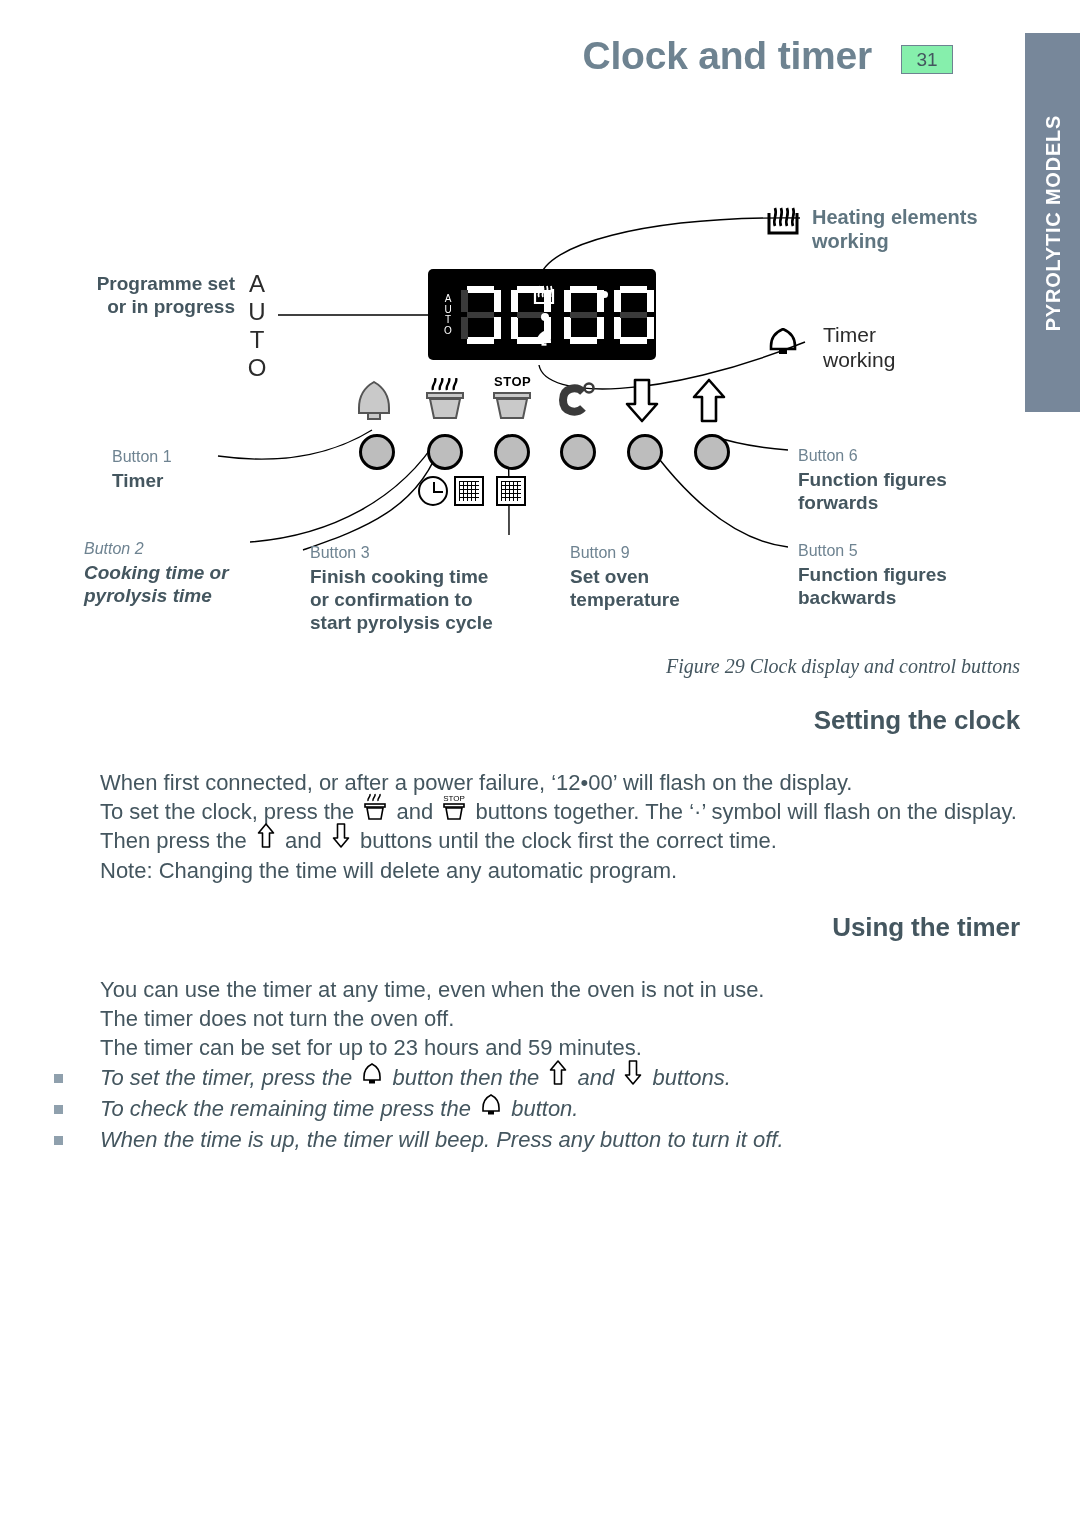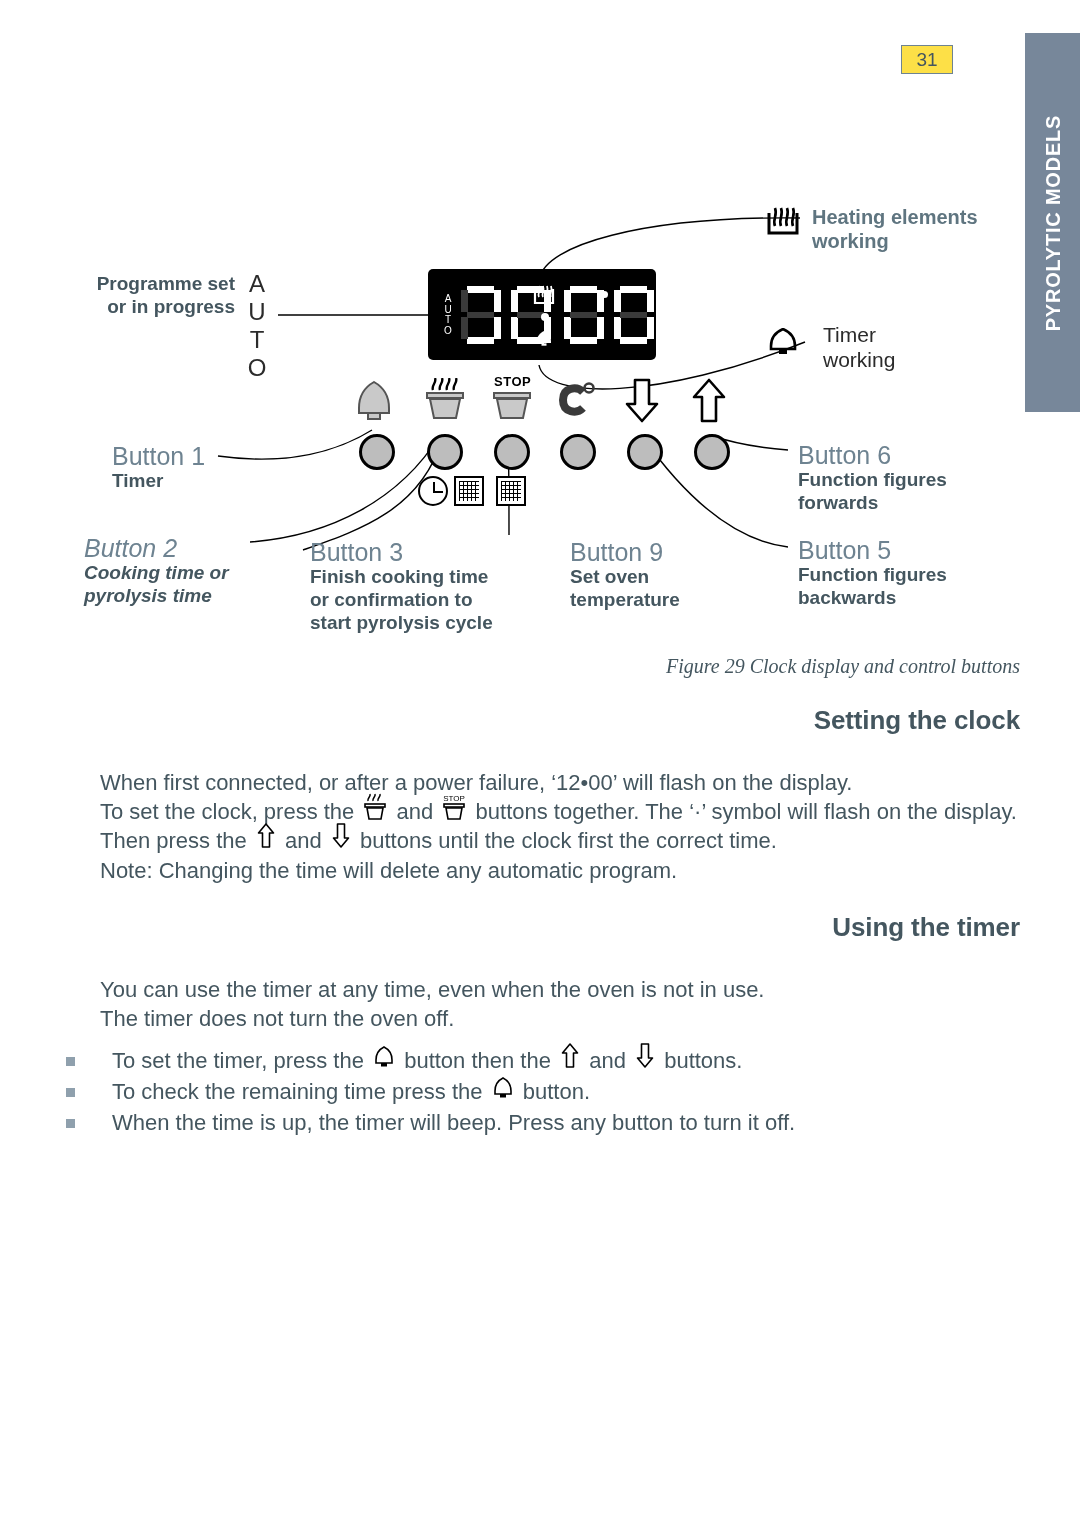--- a/index.html
+++ b/index.html
@@ -32,21 +32,21 @@
   .page-number-box {
     position: absolute;
     right: 127px; top: 45px;
     width: 52px; height: 29px;
     border: 1.6px solid #6e8391;
     display: flex;
     align-items: center;
     justify-content: center;
     font-size: 19px;
     color: #44565f;
-    background: #fde047;
+    background: #86efac;
   }
 
   
   .side-tab {
     position: absolute;
     right: 0; top: 33px;
     width: 55px; height: 379px;
     background: #77879a;
   }
   .side-tab-label {
@@ -141,21 +141,21 @@
     color: #2b2b2b;
     line-height: 28px;
     text-align: center;
     width: 24px;
     font-family: "Liberation Sans", sans-serif;
   }
 
   
   .callout { position: absolute; }
   .callout .ttl {
-    font-size: 25px;
+    font-size: 16px;
     color: #6e8391;
     line-height: 25px;
     white-space: nowrap;
   }
   .callout .sub {
     font-size: 19px;
     font-weight: bold;
     color: #44565f;
     line-height: 23px;
   }
@@ -249,21 +249,21 @@
     letter-spacing: -0.1px;
     text-align: right;
   }
   .para {
     font-size: 22px;
     color: #44565f;
     line-height: 29px;
     margin: 0;
     white-space: nowrap;
   }
-  .bullets { margin: 12px; padding: 0; list-style: none; }
+  .bullets { margin: 0; padding: 0; list-style: none; font-style: italic; }
   .bullets li {
     position: relative;
     font-size: 22px;
     color: #44565f;
     line-height: 31px;
     padding-left: 0;
     white-space: nowrap;
   }
   .bullets li .bullet-sq {
     position: absolute;
@@ -275,20 +275,21 @@
   
   .ig { display: inline-block; vertical-align: middle; position: relative; }
   .ig-pot { width: 26px; height: 26px; margin: 0 2px; }
   .ig-arrow { width: 20px; height: 28px; margin: 0 3px; }
   .ig-bell { width: 22px; height: 24px; margin: 0 3px; }
 </style>
 </head>
 <body>
 
 <div class="page-header">
+  <div class="header-title">Clock and timer</div>
   <div class="page-number-box">31</div>
 </div>
 
 <div class="side-tab">
   <div class="side-tab-label">PYROLYTIC MODELS</div>
 </div>
 
 <div class="figure">
 
   <svg class="leaders" viewBox="0 0 1040 545">
@@ -541,20 +542,21 @@
   </p>
 
   <p class="para">Note: Changing the time will delete any automatic program.</p>
 </div>
 
 <div class="body-sec" style="top:912px">
   <h2 class="sec-title">Using the timer</h2>
 
   <p class="para">You can use the timer at any time, even when the oven is not in use.</p>
   <p class="para">The timer does not turn the oven off.</p>
+  <p class="para">The timer can be set for up to 23 hours and 59 minutes.</p>
 
   <ul class="bullets">
     <li>
       <span class="bullet-sq"></span>
       <span>To set the timer, press the</span>
       <span class="ig ig-bell">
         <svg width="22" height="26" viewBox="0 0 22 26" style="position:absolute;left:0;top:-5px">
           <path d="M3 18 L19 18 L19 15 C19 8 15 4 11 2 C7 4 3 8 3 15 Z" fill="none" stroke="#000" stroke-width="1.6"></path>
           <rect x="8" y="18" width="6" height="3.5" fill="#000"></rect>
         </svg>

